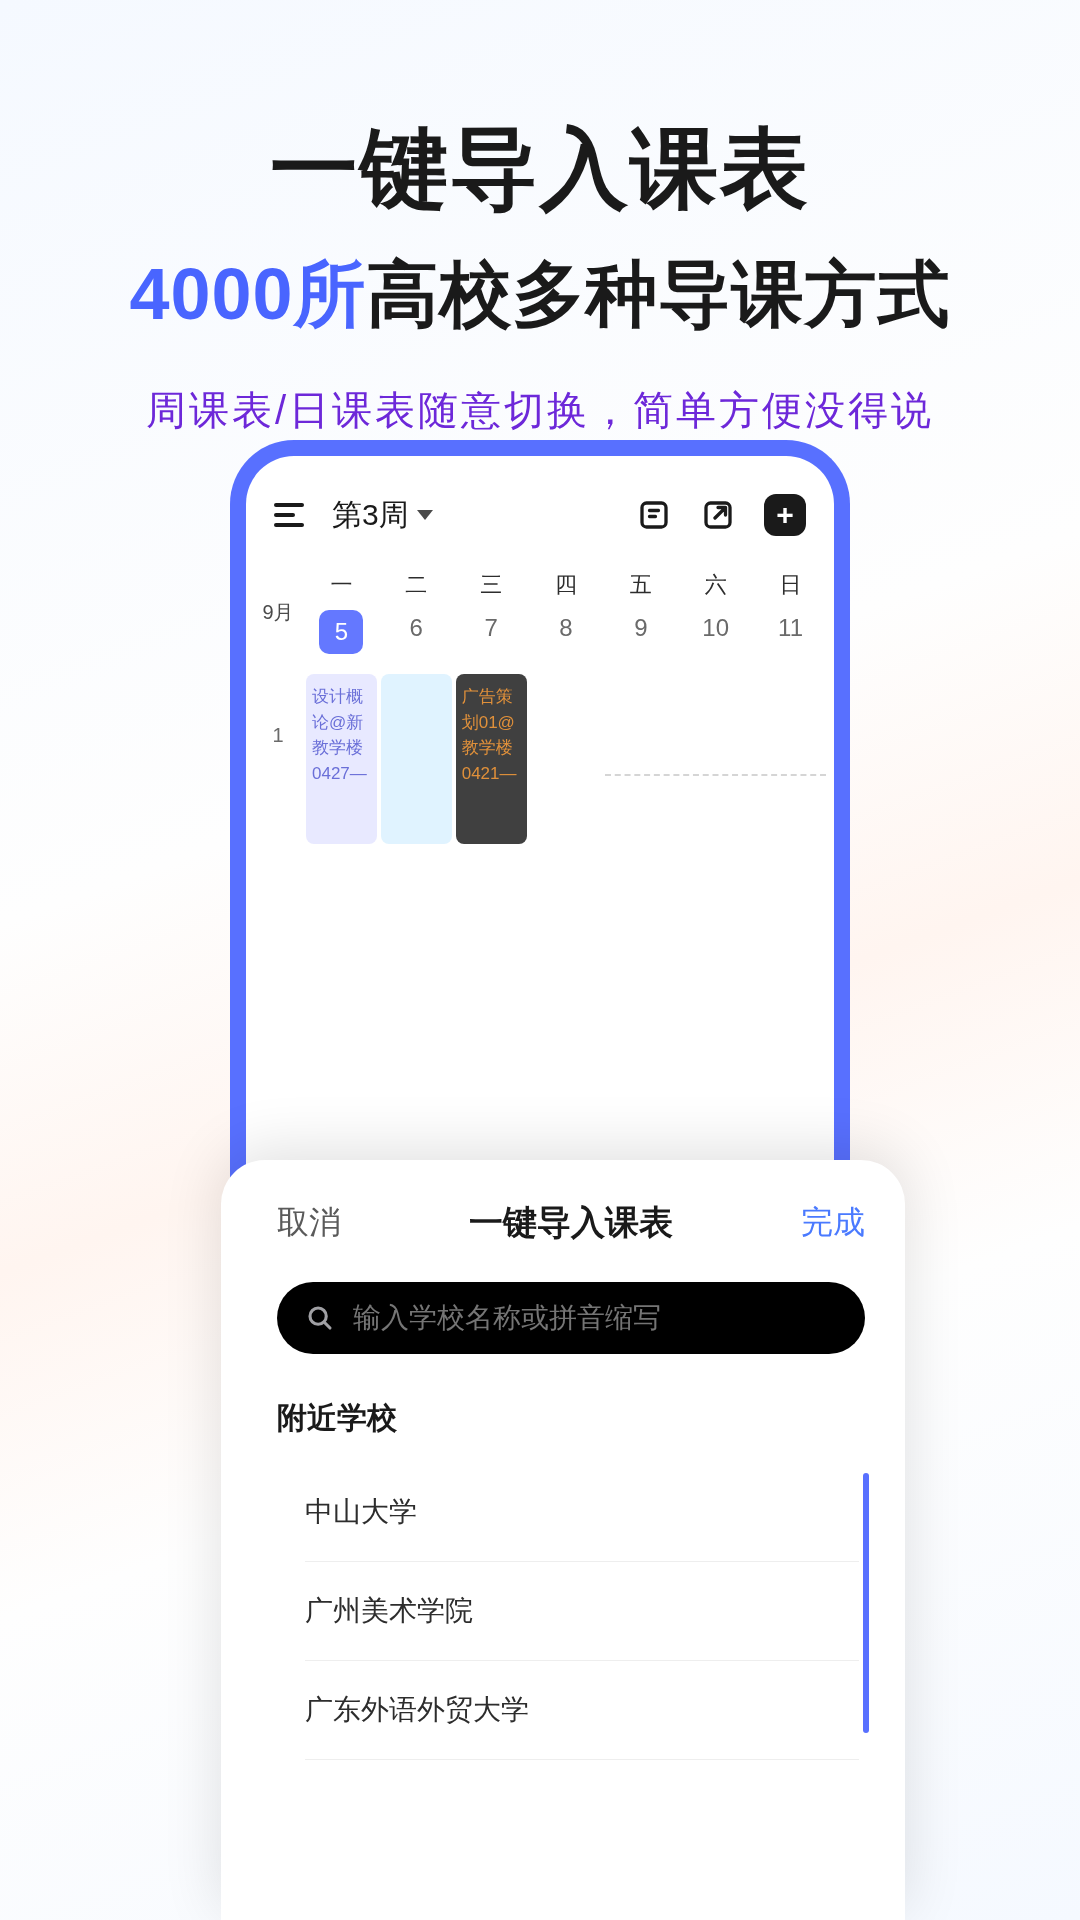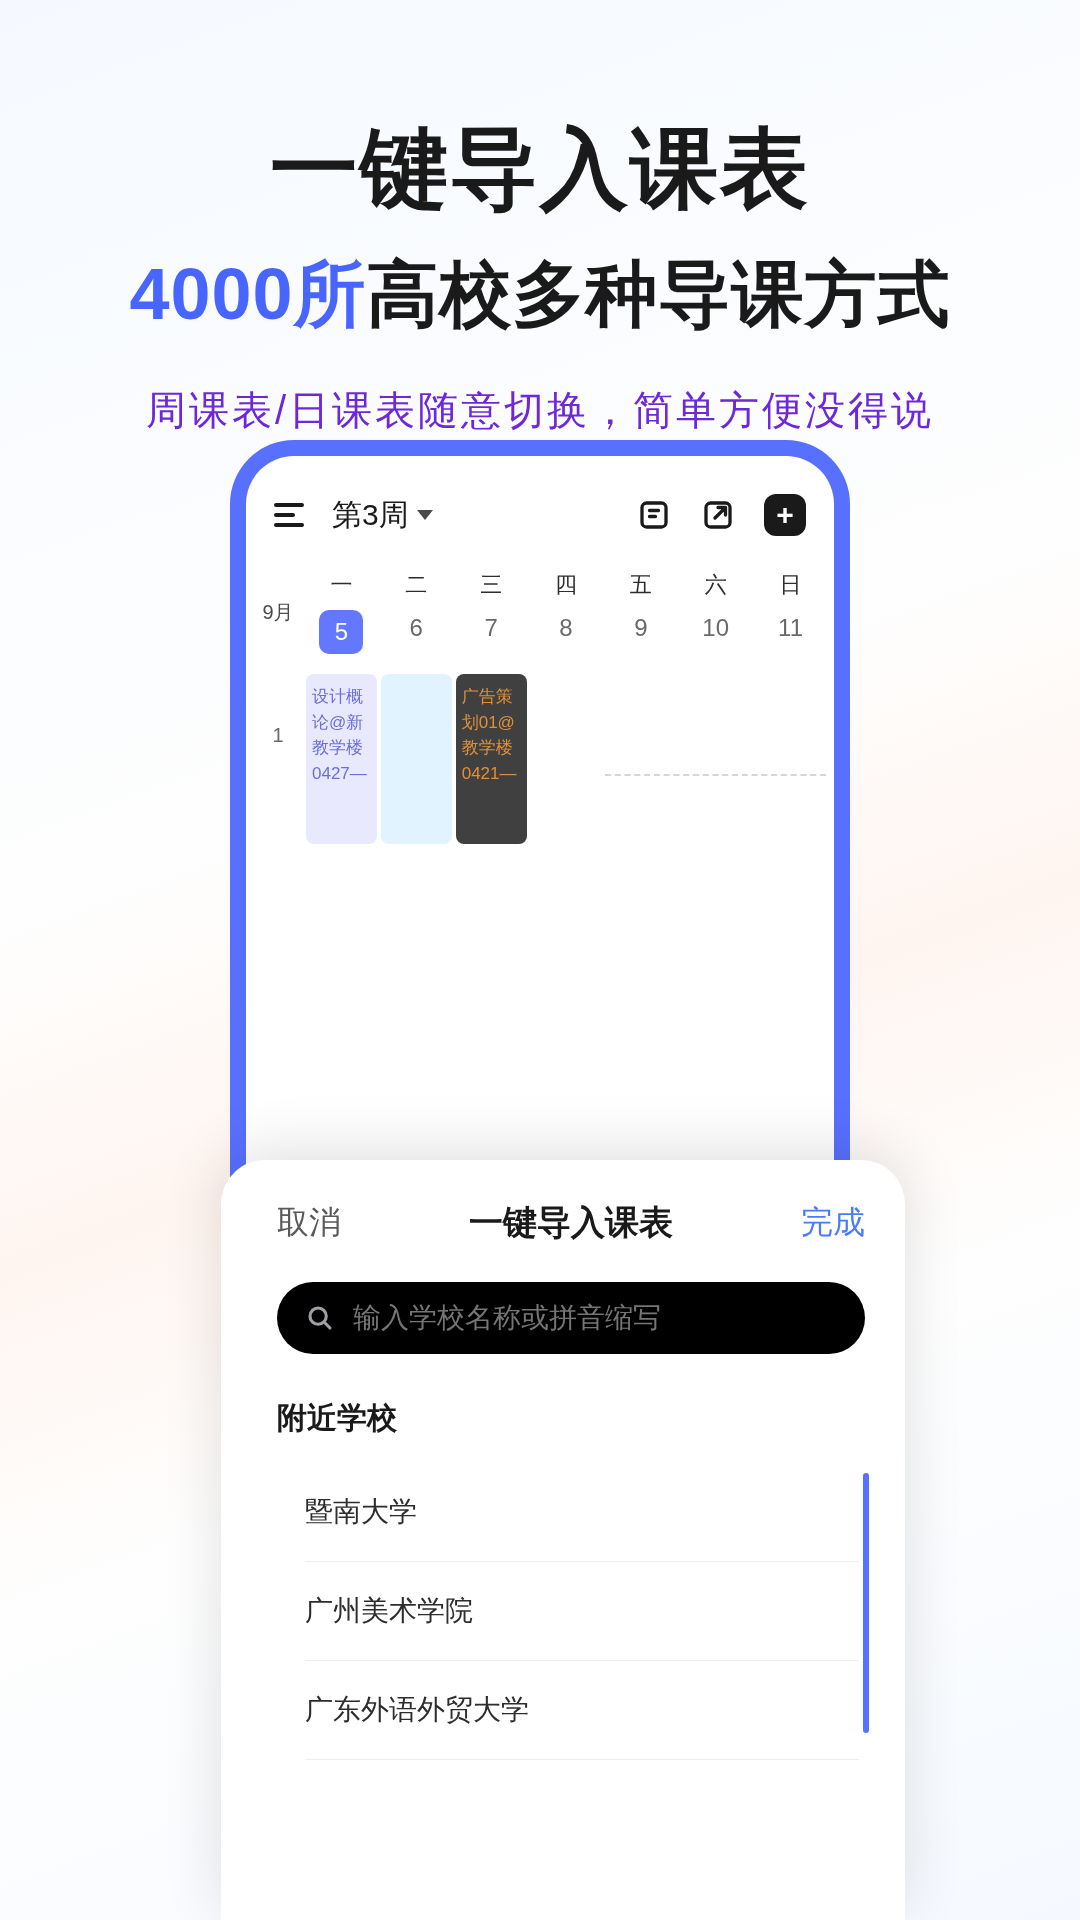--- a/index.html
+++ b/index.html
@@ -259,18 +259,18 @@
   </div>
   <div class="search-box">
     <svg class="search-icon" viewBox="0 0 24 24" fill="none" stroke="#a0a0a4" stroke-width="2.5">
         <circle cx="10.5" cy="10.5" r="6.5"></circle>
         <path d="M16 16l4 4" stroke-linecap="round"></path>
       </svg>
     <input class="search-input" placeholder="输入学校名称或拼音缩写" style="">
   </div>
   <div class="section-label">附近学校</div>
   <div class="school-list">
-    <div class="school-item">暨南大学</div>
+    <div class="school-item">中山大学</div>
     <div class="school-item">广州美术学院</div>
     <div class="school-item">广东外语外贸大学</div>
     <div class="scroll-indicator"></div>
   </div>
 </div>
 
 </body></html>

